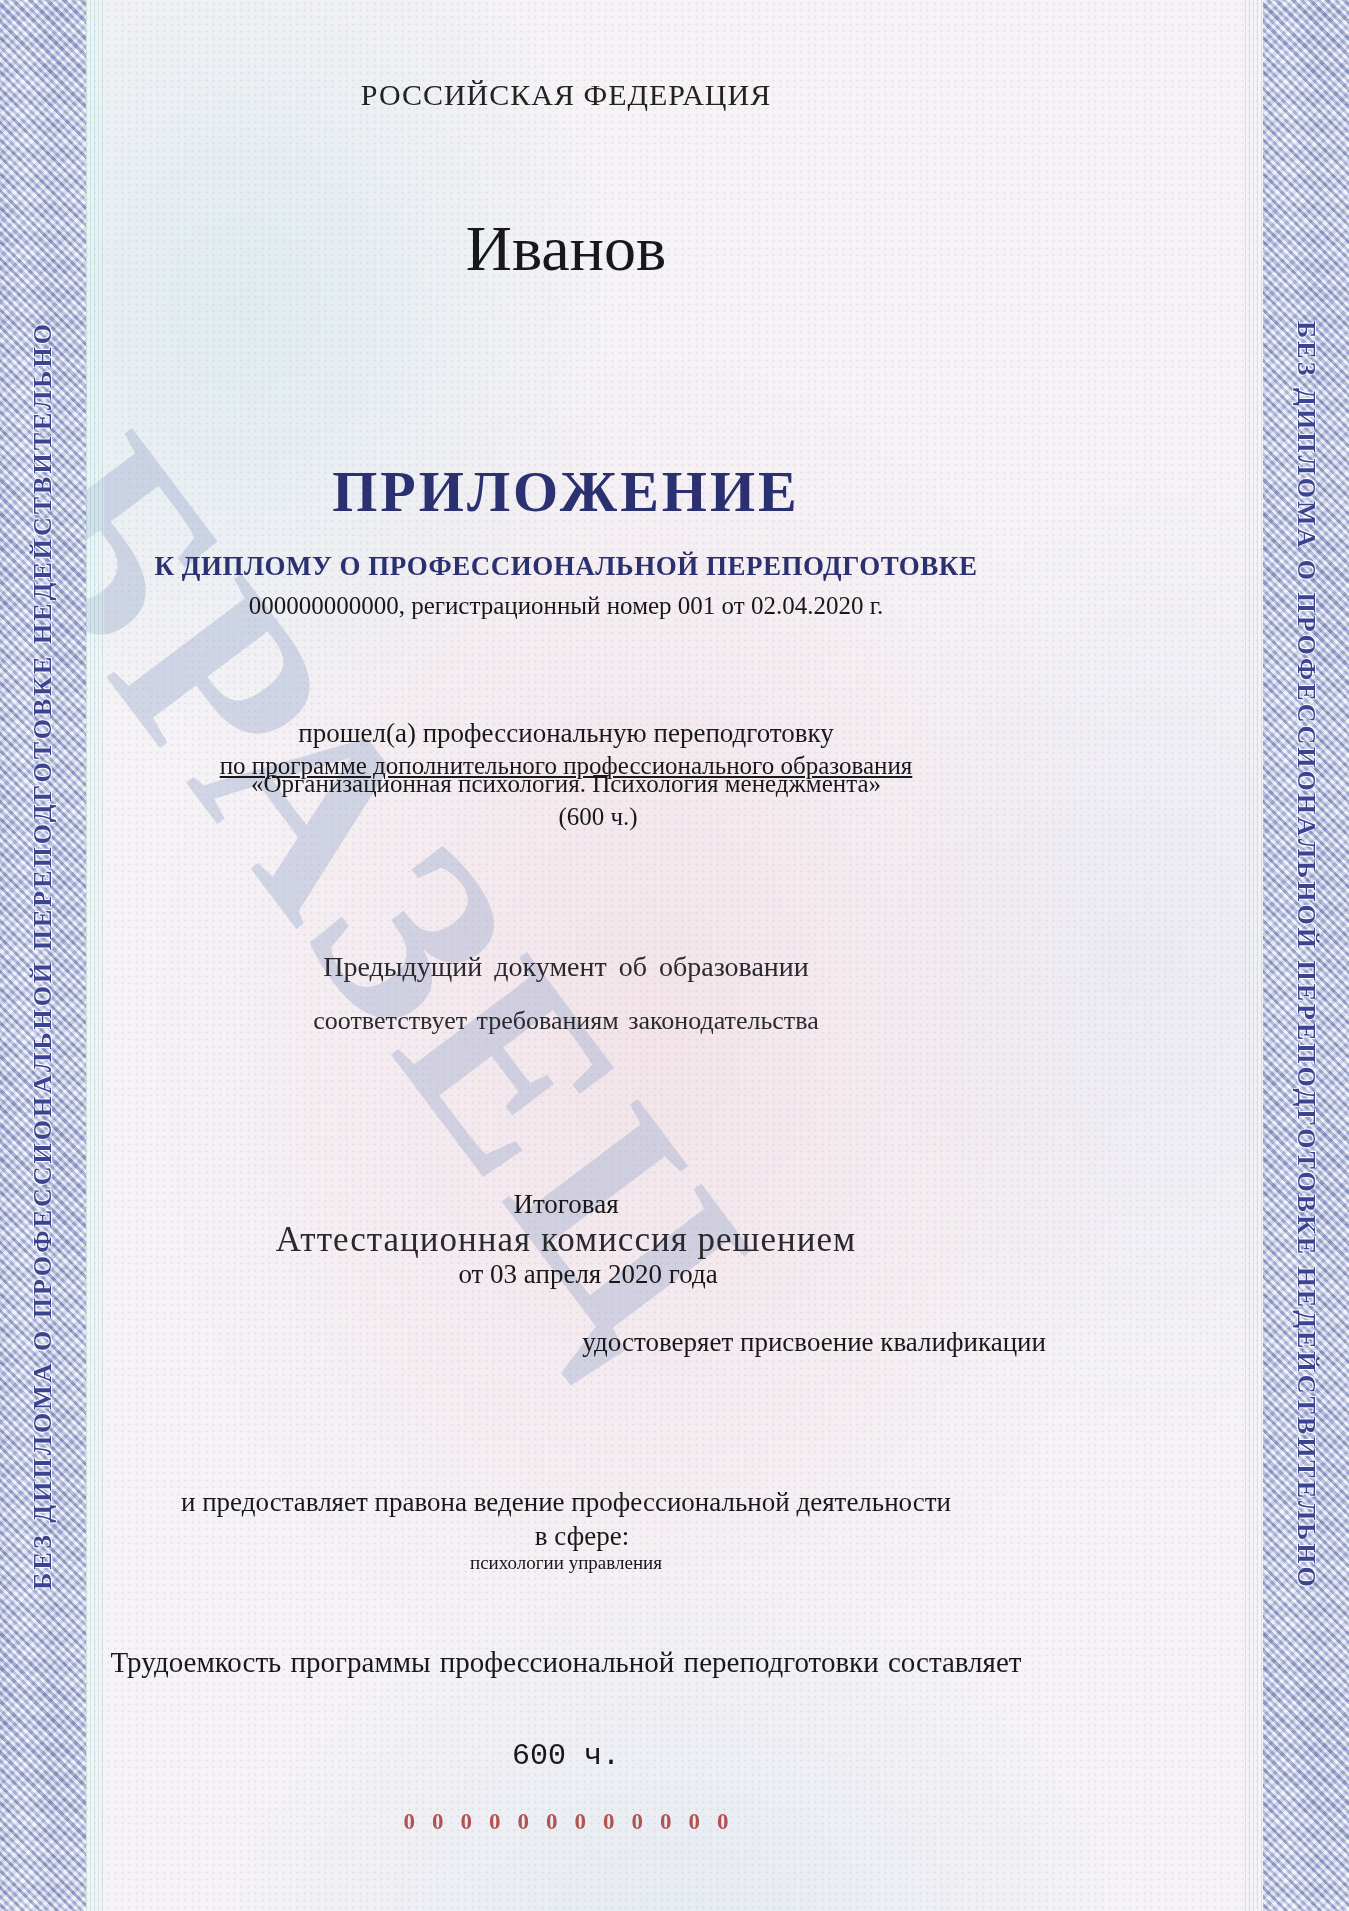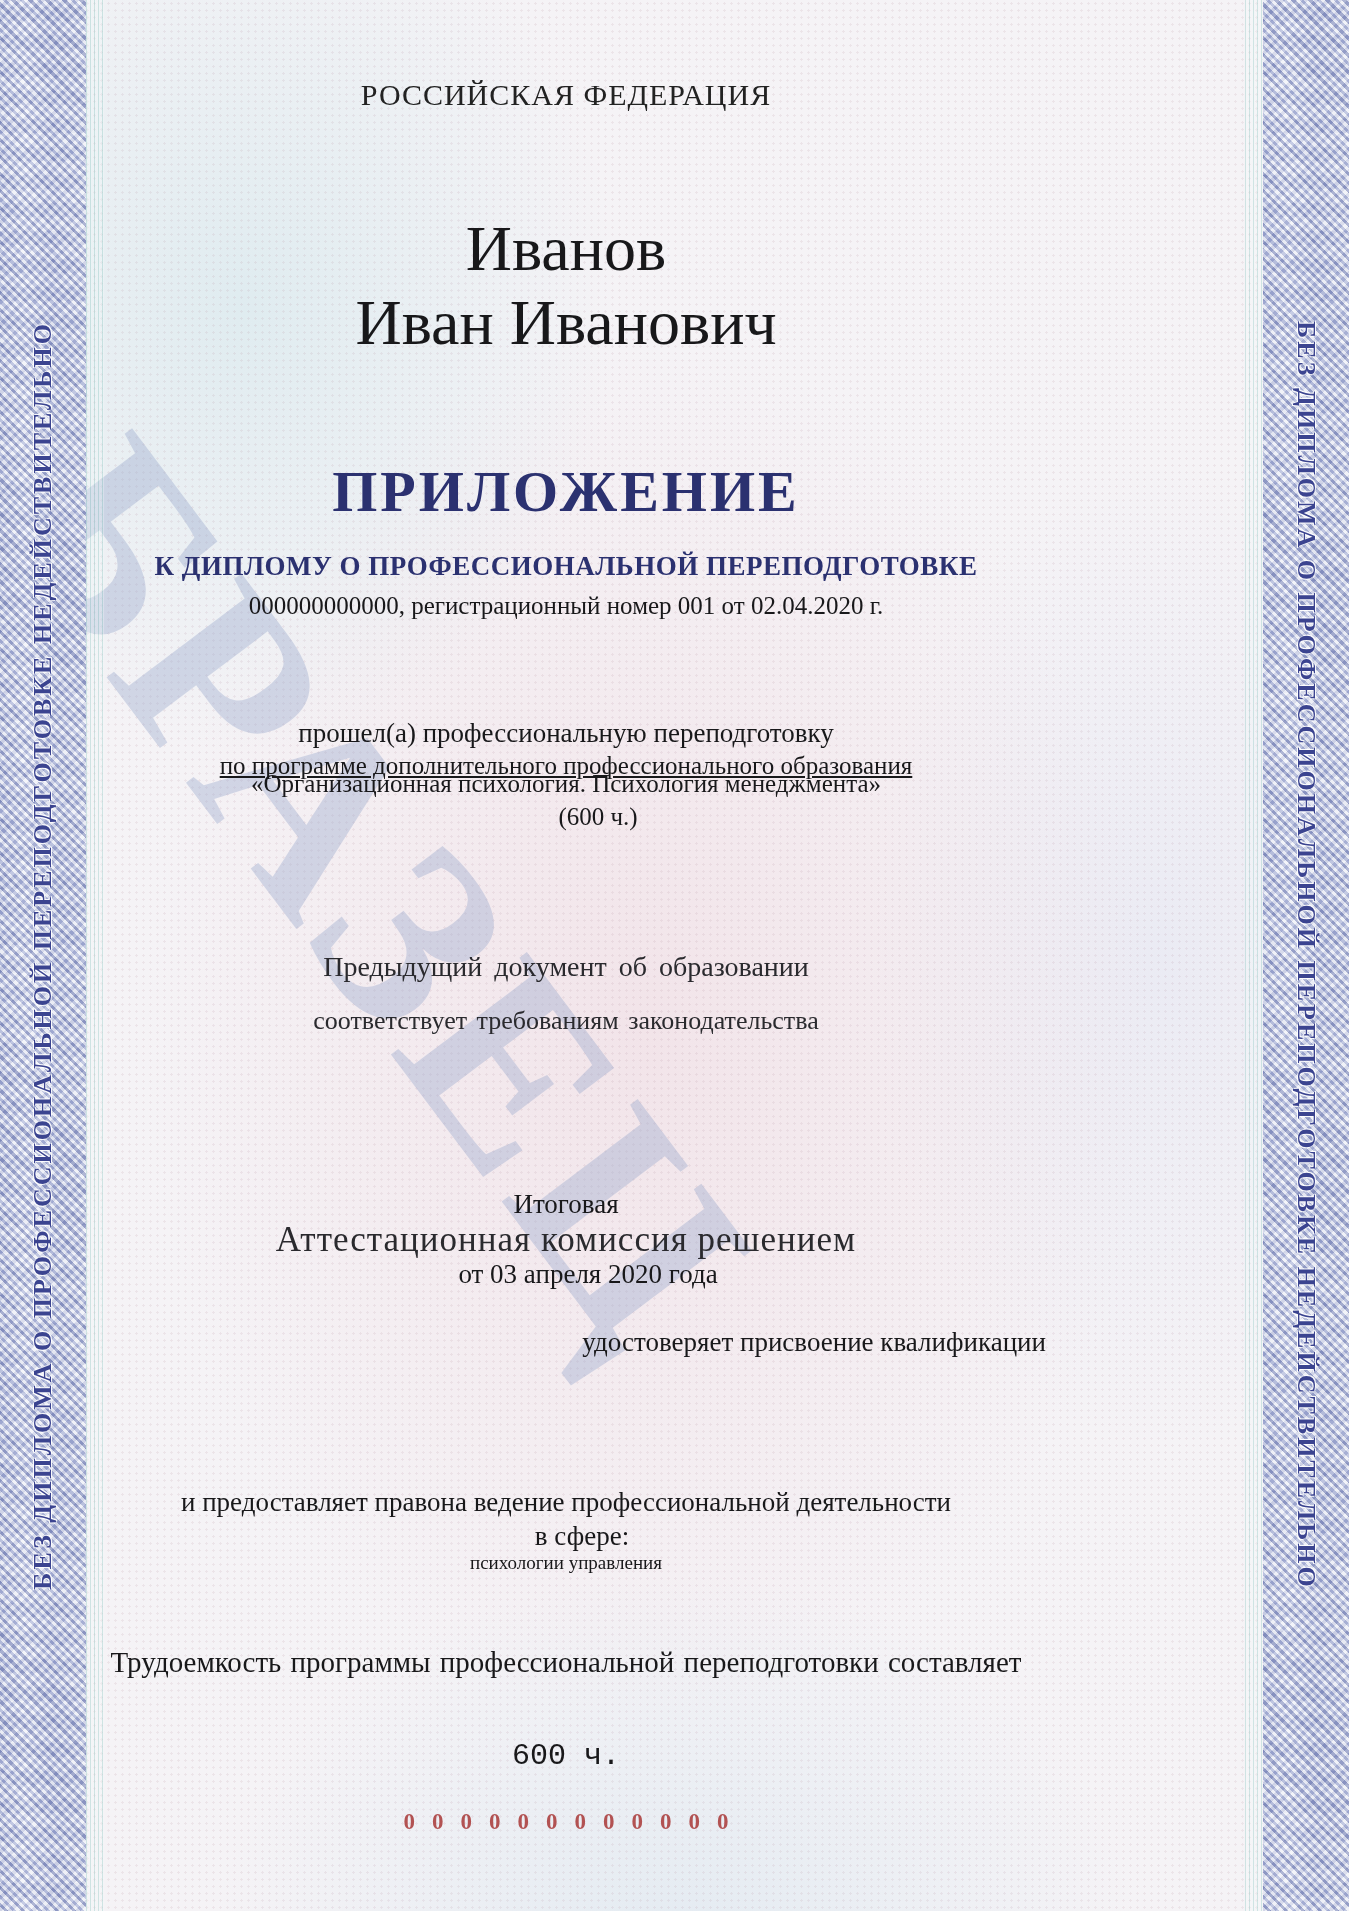--- a/index.html
+++ b/index.html
@@ -94,21 +94,20 @@
   <div class="inner-stripe left"></div>
 
   <div class="guilloche right">
     <span class="border-text">БЕЗ ДИПЛОМА О ПРОФЕССИОНАЛЬНОЙ ПЕРЕПОДГОТОВКЕ НЕДЕЙСТВИТЕЛЬНО</span>
   </div>
   <div class="inner-stripe right"></div>
 
   <div class="line country">РОССИЙСКАЯ ФЕДЕРАЦИЯ</div>
 
   <div class="line name-last">Иванов</div>
-  <div class="line name-first">Иван Иванович</div>
 
   <div class="line doc-title">ПРИЛОЖЕНИЕ</div>
   <div class="line doc-subtitle">К ДИПЛОМУ О ПРОФЕССИОНАЛЬНОЙ ПЕРЕПОДГОТОВКЕ</div>
   <div class="line reg-line">000000000000, регистрационный номер 001 от 02.04.2020 г.</div>
 
   <div class="line passed1">прошел(а) профессиональную переподготовку</div>
   <div class="line passed2">по программе дополнительного профессионального образования</div>
 
   <div class="line program">«Организационная психология. Психология менеджмента»</div>
   <div class="line hours-paren">(600 ч.)</div>

